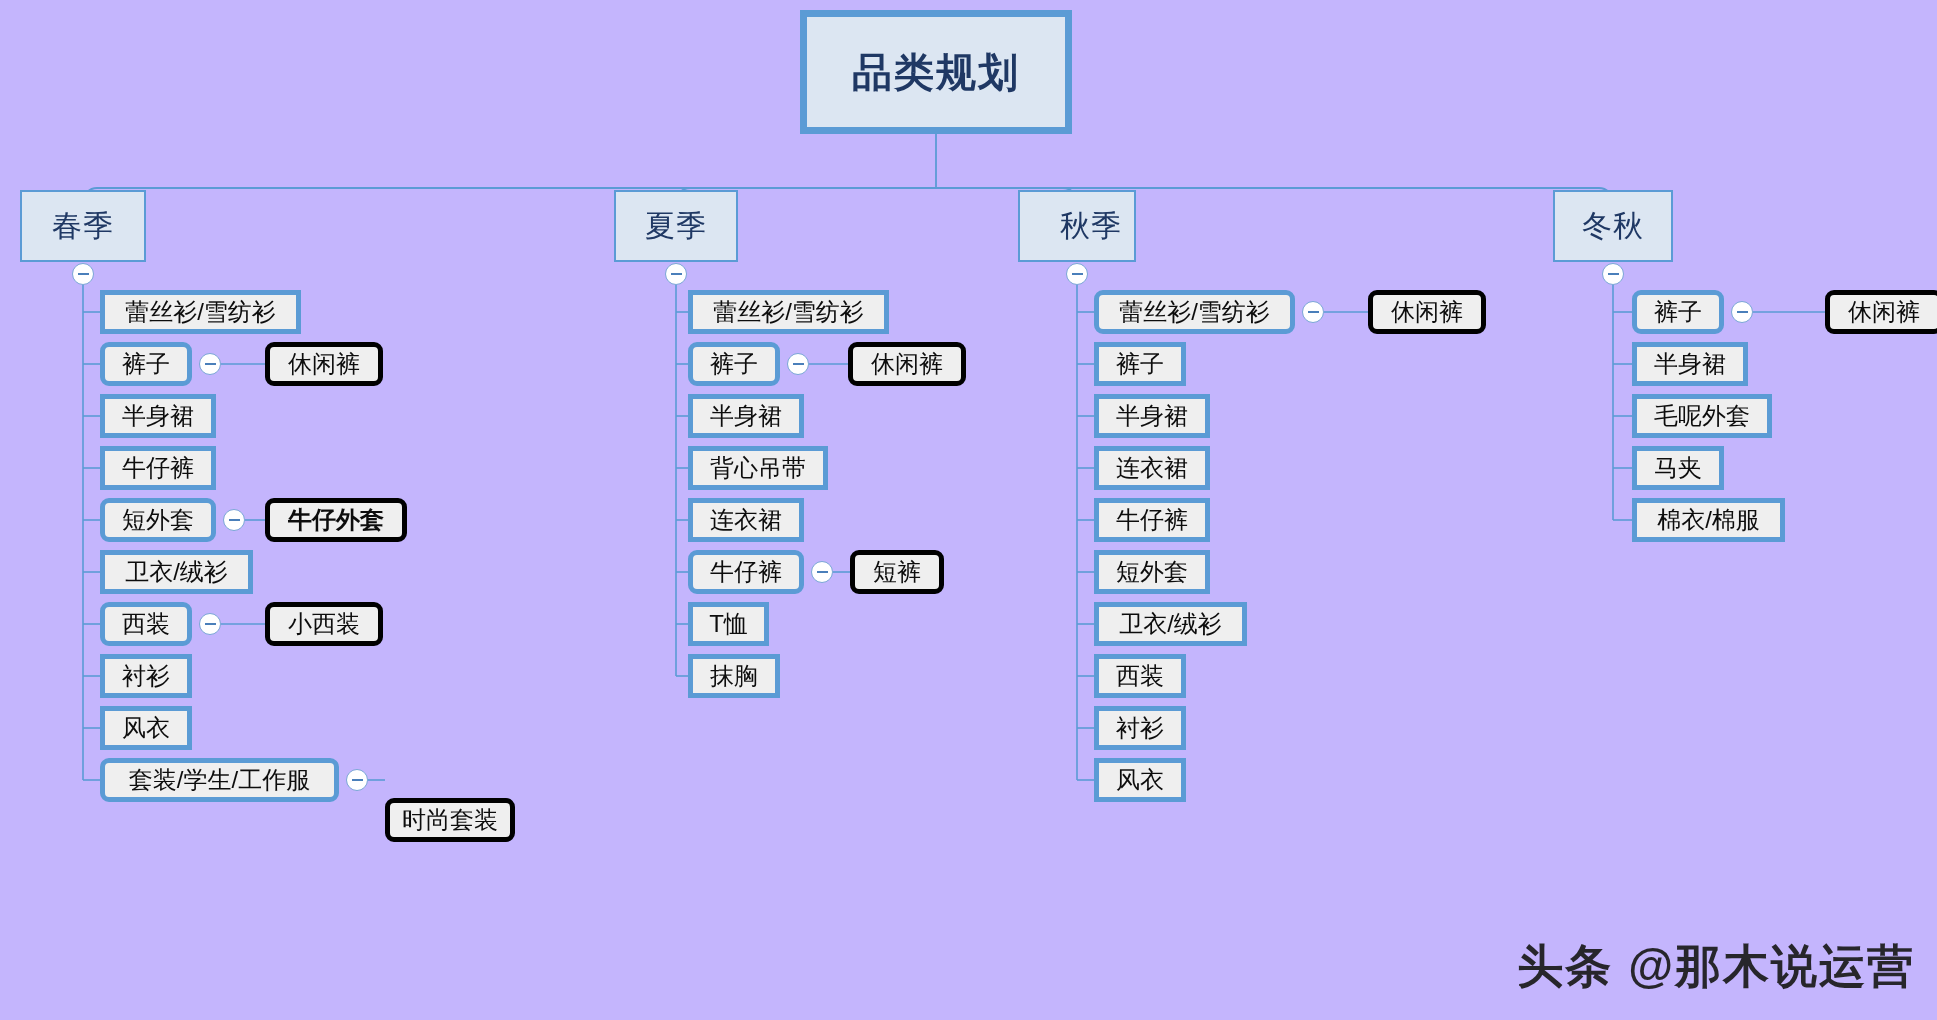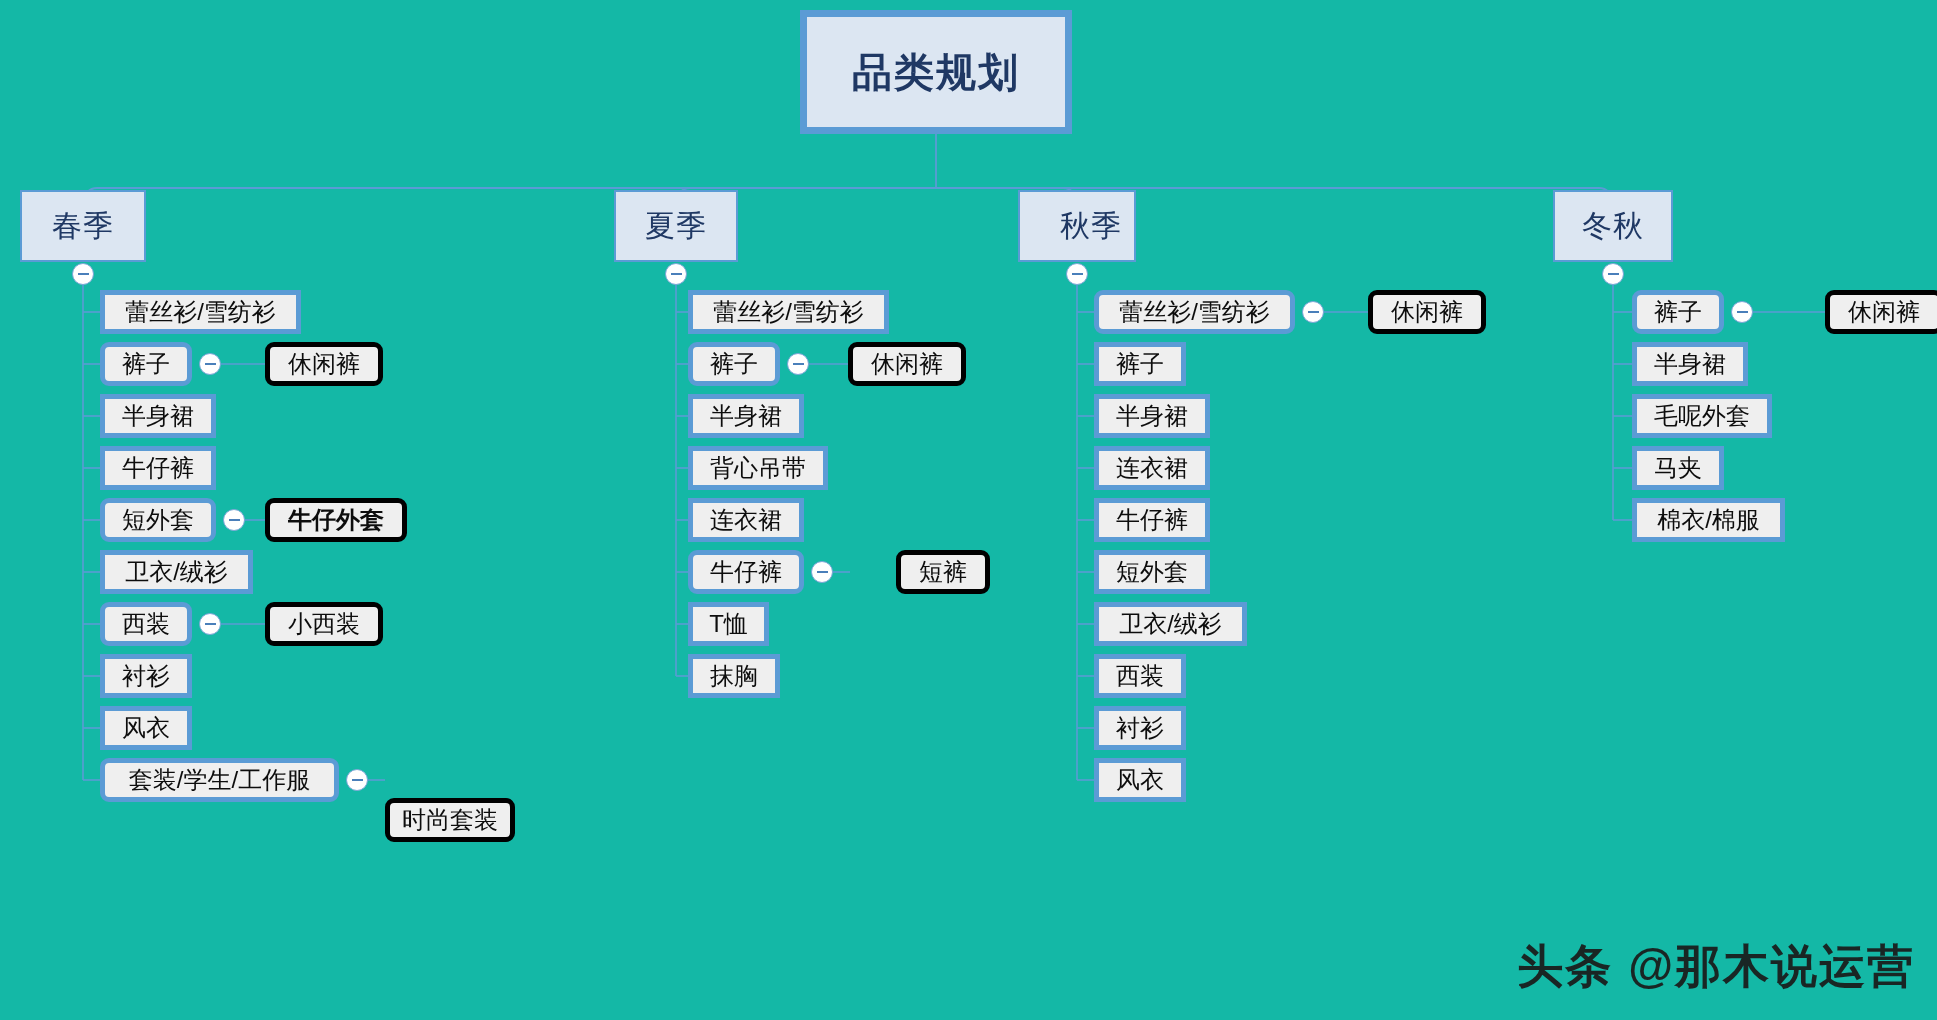--- a/index.html
+++ b/index.html
@@ -7,21 +7,21 @@
     margin: 0; padding: 0;
     width: 1937px; height: 1020px;
     background: #ffffff;
     font-family: "Liberation Sans", "DejaVu Sans", sans-serif;
     overflow: hidden;
   }
   #canvas {
     position: relative;
     width: 1937px;
     height: 1020px;
-    background: #14b8a6;
+    background: #c4b5fd;
   }
   #wires {
     position: absolute;
     left: 0; top: 0;
     width: 1937px; height: 1020px;
     pointer-events: none;
   }
   .node {
     position: absolute;
     display: flex;
@@ -175,21 +175,21 @@
       <div class="toggle" style="left: 665px; top: 263px;"></div>
       <div class="node cat" style="left: 688px; top: 290px; width: 201px; height: 44px;">蕾丝衫/雪纺衫</div>
       <div class="node cat rounded" style="left: 688px; top: 342px; width: 92px; height: 44px;">裤子</div>
       <div class="toggle" style="left: 787px; top: 353px;"></div>
       <div class="node sub" style="left: 848px; top: 342px; width: 118px; height: 44px;">休闲裤</div>
       <div class="node cat" style="left: 688px; top: 394px; width: 116px; height: 44px;">半身裙</div>
       <div class="node cat" style="left: 688px; top: 446px; width: 140px; height: 44px;">背心吊带</div>
       <div class="node cat" style="left: 688px; top: 498px; width: 116px; height: 44px;">连衣裙</div>
       <div class="node cat rounded" style="left: 688px; top: 550px; width: 116px; height: 44px;">牛仔裤</div>
       <div class="toggle" style="left: 811px; top: 561px;"></div>
-      <div class="node sub" style="left: 850px; top: 550px; width: 94px; height: 44px; margin-left: 46px;">短裤</div>
+      <div class="node sub" style="left: 850px; top: 550px; width: 94px; height: 44px;">短裤</div>
       <div class="node cat" style="left: 688px; top: 602px; width: 81px; height: 44px;">T恤</div>
       <div class="node cat" style="left: 688px; top: 654px; width: 92px; height: 44px;">抹胸</div>
       <div class="node season" style="left: 1018px; top: 190px; width: 118px; height: 72px; padding-left: 28px;">秋季</div>
       <div class="toggle" style="left: 1066px; top: 263px;"></div>
       <div class="node cat rounded" style="left: 1094px; top: 290px; width: 201px; height: 44px;">蕾丝衫/雪纺衫</div>
       <div class="toggle" style="left: 1302px; top: 301px;"></div>
       <div class="node sub" style="left: 1368px; top: 290px; width: 118px; height: 44px;">休闲裤</div>
       <div class="node cat" style="left: 1094px; top: 342px; width: 92px; height: 44px;">裤子</div>
       <div class="node cat" style="left: 1094px; top: 394px; width: 116px; height: 44px;">半身裙</div>
       <div class="node cat" style="left: 1094px; top: 446px; width: 116px; height: 44px;">连衣裙</div>

